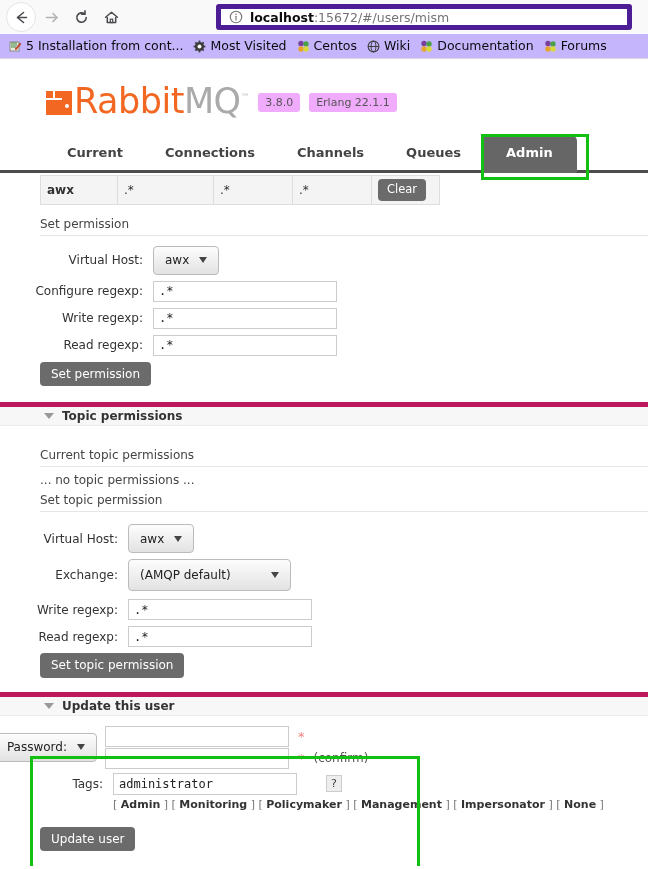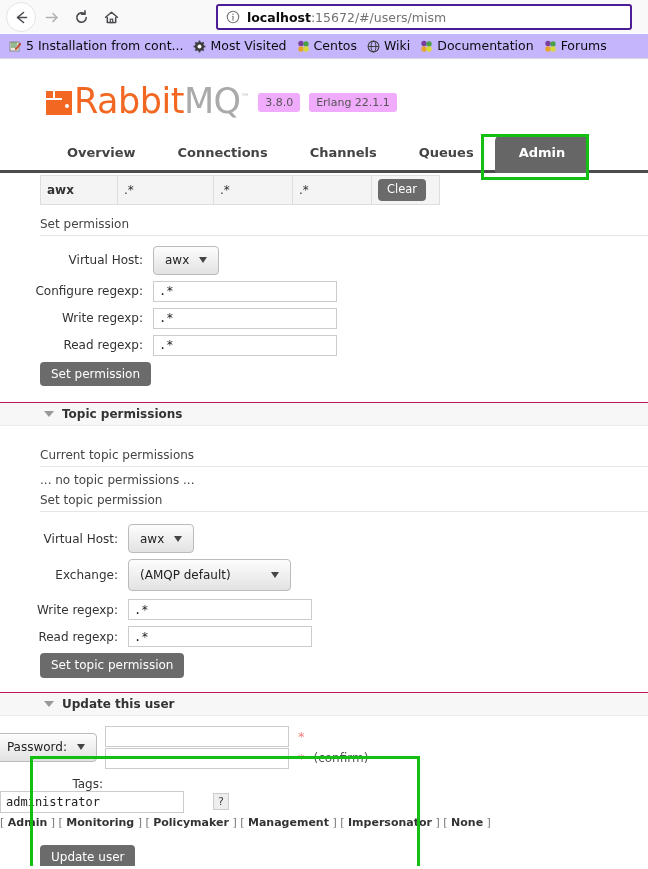--- a/index.html
+++ b/index.html
@@ -35,21 +35,21 @@
   #urlbar-wrap {
     flex: 1 1 auto;
     display: flex;
     justify-content: center;
     padding-left: 80px;
   }
   #urlbar {
     width: 416px;
     height: 26px;
     background: #ffffff;
-    border: 2px solid #4c1d95;
+    border: 5px solid #4c1d95;
     border-radius: 3px;
     display: flex;
     align-items: center;
     padding: 0 8px;
     font-size: 12.5px;
     overflow: hidden;
     white-space: nowrap;
   }
   #urlbar .info-ico { margin-right: 7px; flex: 0 0 auto; display:flex; }
   .url-host { color: #0c0c0d; font-weight: 600; }
@@ -203,21 +203,21 @@
     margin-left: 40px;
     font-size: 12px;
     color: #444444;
     padding: 6px 0 4px 0;
     width: 608px;
   }
 
   .section-header {
     margin-top: 16px;
     background: #f7f7f7;
-    border-top: 1px solid #be185d;
+    border-top: 5px solid #be185d;
     border-bottom: 1px solid #ececec;
     height: 24px;
     display: flex;
     align-items: center;
     padding-left: 44px;
     font-size: 12px;
     font-weight: bold;
     color: #333333;
     width: 648px;
   }
@@ -444,21 +444,21 @@
       <div class="lm" style="left:16px;top:6px;width:10px;height:10px;"></div>
       <div style="position:absolute;left:19px;top:19px;width:4px;height:4px;background:#ffffff;border-radius:50%;"></div>
     </div>
     <div id="logo-text"><span class="rabbit">Rabbit</span><span class="mq">MQ</span><span id="tm">™</span></div>
     <span class="version-pill">3.8.0</span>
     <span class="version-pill">Erlang 22.1.1</span>
   </div>
 
   <div id="navbar">
     <div id="navlist">
-      <div class="navitem">Overview</div>
+      <div class="navitem">Current</div>
       <div class="navitem">Connections</div>
       <div class="navitem">Channels</div>
       <div class="navitem">Queues</div>
       <div class="navitem active">Admin</div>
     </div>
     <div id="admin-highlight"></div>
   </div>
 
   <div id="content">
 
@@ -559,21 +559,21 @@
             <span class="req-star">*</span>
           </div>
           <div style="display:flex;align-items:center;margin-top:1px;">
             <input class="ftext" type="password" style="width: 184px;" value="">
             <span class="req-star">*</span>
             <span class="confirm-txt">(confirm)</span>
           </div>
         </div>
       </div>
 
-      <div class="frow" style="align-items:flex-start;margin-bottom:0;flex-direction:column;">
+      <div class="frow" style="align-items:flex-start;margin-bottom:0;">
         <div class="flabel" style="width:113px;padding-top:4px;">Tags:</div>
         <div>
           <div style="display:flex;align-items:center;gap:24px;">
             <input class="ftext" style="width: 184px; height: 22px;" value="administrator">
             <span class="help-q">?</span>
           </div>
           <div class="tag-links" style="margin-top:3px;">
             <span class="br">[&nbsp;</span><span>Admin</span><span class="br">&nbsp;]&nbsp;[&nbsp;</span><span>Monitoring</span><span class="br">&nbsp;]&nbsp;[&nbsp;</span><span>Policymaker</span><span class="br">&nbsp;]&nbsp;[&nbsp;</span><span>Management</span><span class="br">&nbsp;]&nbsp;[&nbsp;</span><span>Impersonator</span><span class="br">&nbsp;]&nbsp;[&nbsp;</span><span>None</span><span class="br">&nbsp;]</span>
           </div>
         </div>

